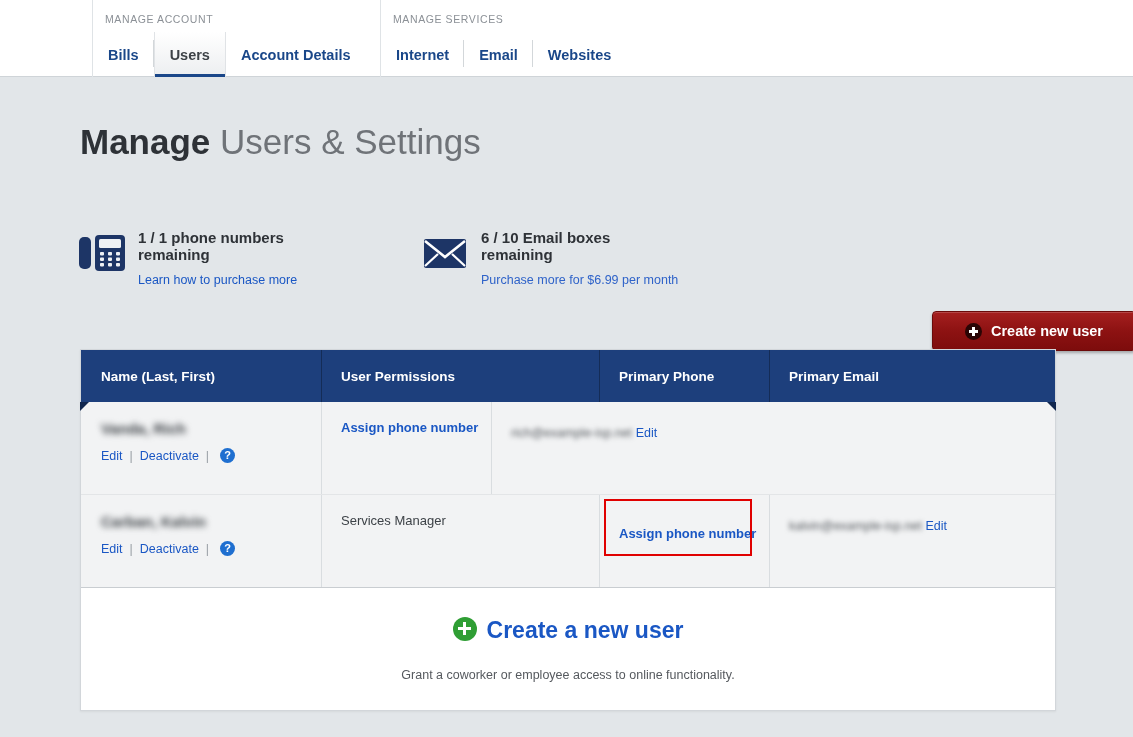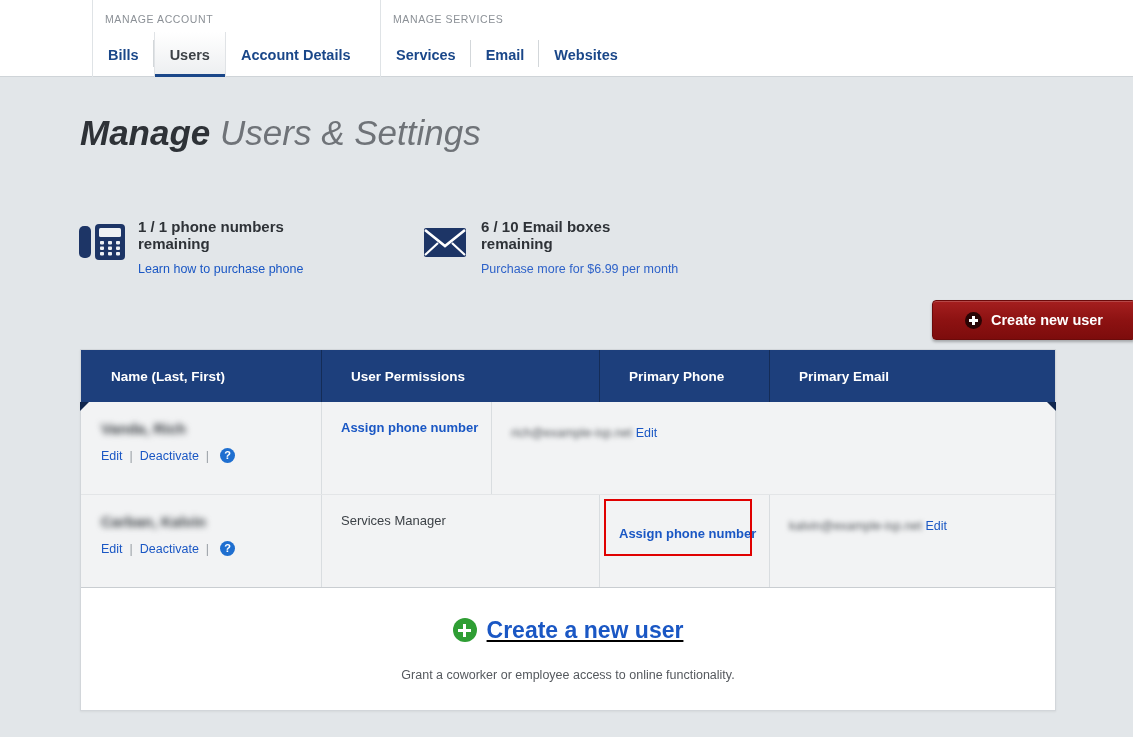--- a/index.html
+++ b/index.html
@@ -98,36 +98,35 @@
   .page {
     position: absolute;
     top: 77px; left: 0;
     width: 1133px;
     height: 660px;
     background: #e2e6e9;
   }
 
   .page-title {
     position: absolute;
-    top: 36px;
+    top: 45px;
     left: 80px;
     font-size: 35px;
     color: #6f7378;
     white-space: nowrap;
-    font-style: italic;
   }
   .page-title .strong {
     font-weight: bold;
     color: #2e3237;
   }
 
   
   .summary {
     position: absolute;
-    top: 139px;
+    top: 150px;
     left: 76px;
     width: 980px;
     height: 80px;
   }
   .stat {
     position: absolute;
     top: 0;
     display: flex;
     align-items: flex-start;
   }
@@ -287,21 +286,21 @@
   .thead::after {
     right: -1px;
     border-width: 9px 0 0 9px;
     border-color: #10264e transparent transparent transparent;
   }
   .th {
     font-size: 13.5px;
     font-weight: bold;
     color: #ffffff;
     box-sizing: border-box;
-    padding-left: 30px;
+    padding-left: 20px;
     position: relative;
     height: 52px;
     display: flex;
     align-items: center;
   }
   .th + .th::before {
     content: "";
     position: absolute;
     left: 0; top: 0; bottom: 0;
     width: 1px;
@@ -408,23 +407,22 @@
   .cta {
     height: 122px;
     background: #ffffff;
     display: flex;
     flex-direction: column;
     align-items: center;
     justify-content: center;
   }
   .cta-main {
     display: flex;
-    align-items: center;
-    cursor: pointer;
-    text-decoration: underline;
+    align-items: flex-start;
+    cursor: pointer;
   }
   .cta-plus {
     width: 24px; height: 24px;
     border-radius: 50%;
     background: #2f9e34;
     position: relative;
     margin-right: 10px;
     flex: 0 0 24px;
   }
   .cta-plus::before, .cta-plus::after {
@@ -455,21 +453,21 @@
     <div class="nav-tabs">
       <div class="nav-tab sep-right">Bills</div>
       <div class="nav-tab active">Users</div>
       <div class="nav-tab">Account Details</div>
     </div>
   </div>
 
   <div class="nav-group services">
     <div class="nav-group-title">MANAGE SERVICES</div>
     <div class="nav-tabs">
-      <div class="nav-tab sep-right">Services</div>
+      <div class="nav-tab sep-right">Internet</div>
       <div class="nav-tab sep-right">Email</div>
       <div class="nav-tab">Websites</div>
     </div>
   </div>
 
 </div>
 
 <div class="page">
 
   <div class="page-title">
@@ -492,21 +490,21 @@
             <rect x="32" y="30.5" width="4" height="3.4" rx="0.8"></rect>
             <rect x="40" y="30.5" width="4" height="3.4" rx="0.8"></rect>
             <rect x="24" y="36" width="4" height="3.4" rx="0.8"></rect>
             <rect x="32" y="36" width="4" height="3.4" rx="0.8"></rect>
             <rect x="40" y="36" width="4" height="3.4" rx="0.8"></rect>
           </g>
         </svg>
       </div>
       <div class="stat-text">
         <div class="stat-label">1 / 1 phone numbers remaining</div>
-        <a class="stat-link">Learn how to purchase phone</a>
+        <a class="stat-link">Learn how to purchase more</a>
       </div>
     </div>
 
     <div class="stat email">
       <div class="stat-icon">
         <svg width="52" height="52" viewBox="0 0 52 52">
           <rect x="5" y="12" width="42" height="29" rx="2" fill="#1d3566"></rect>
           <path d="M6 14 L26 30 L46 14" fill="none" stroke="#ffffff" stroke-width="2.6"></path>
           <path d="M6 39 L19 27 M46 39 L33 27" fill="none" stroke="#ffffff" stroke-width="2.2"></path>
         </svg>

